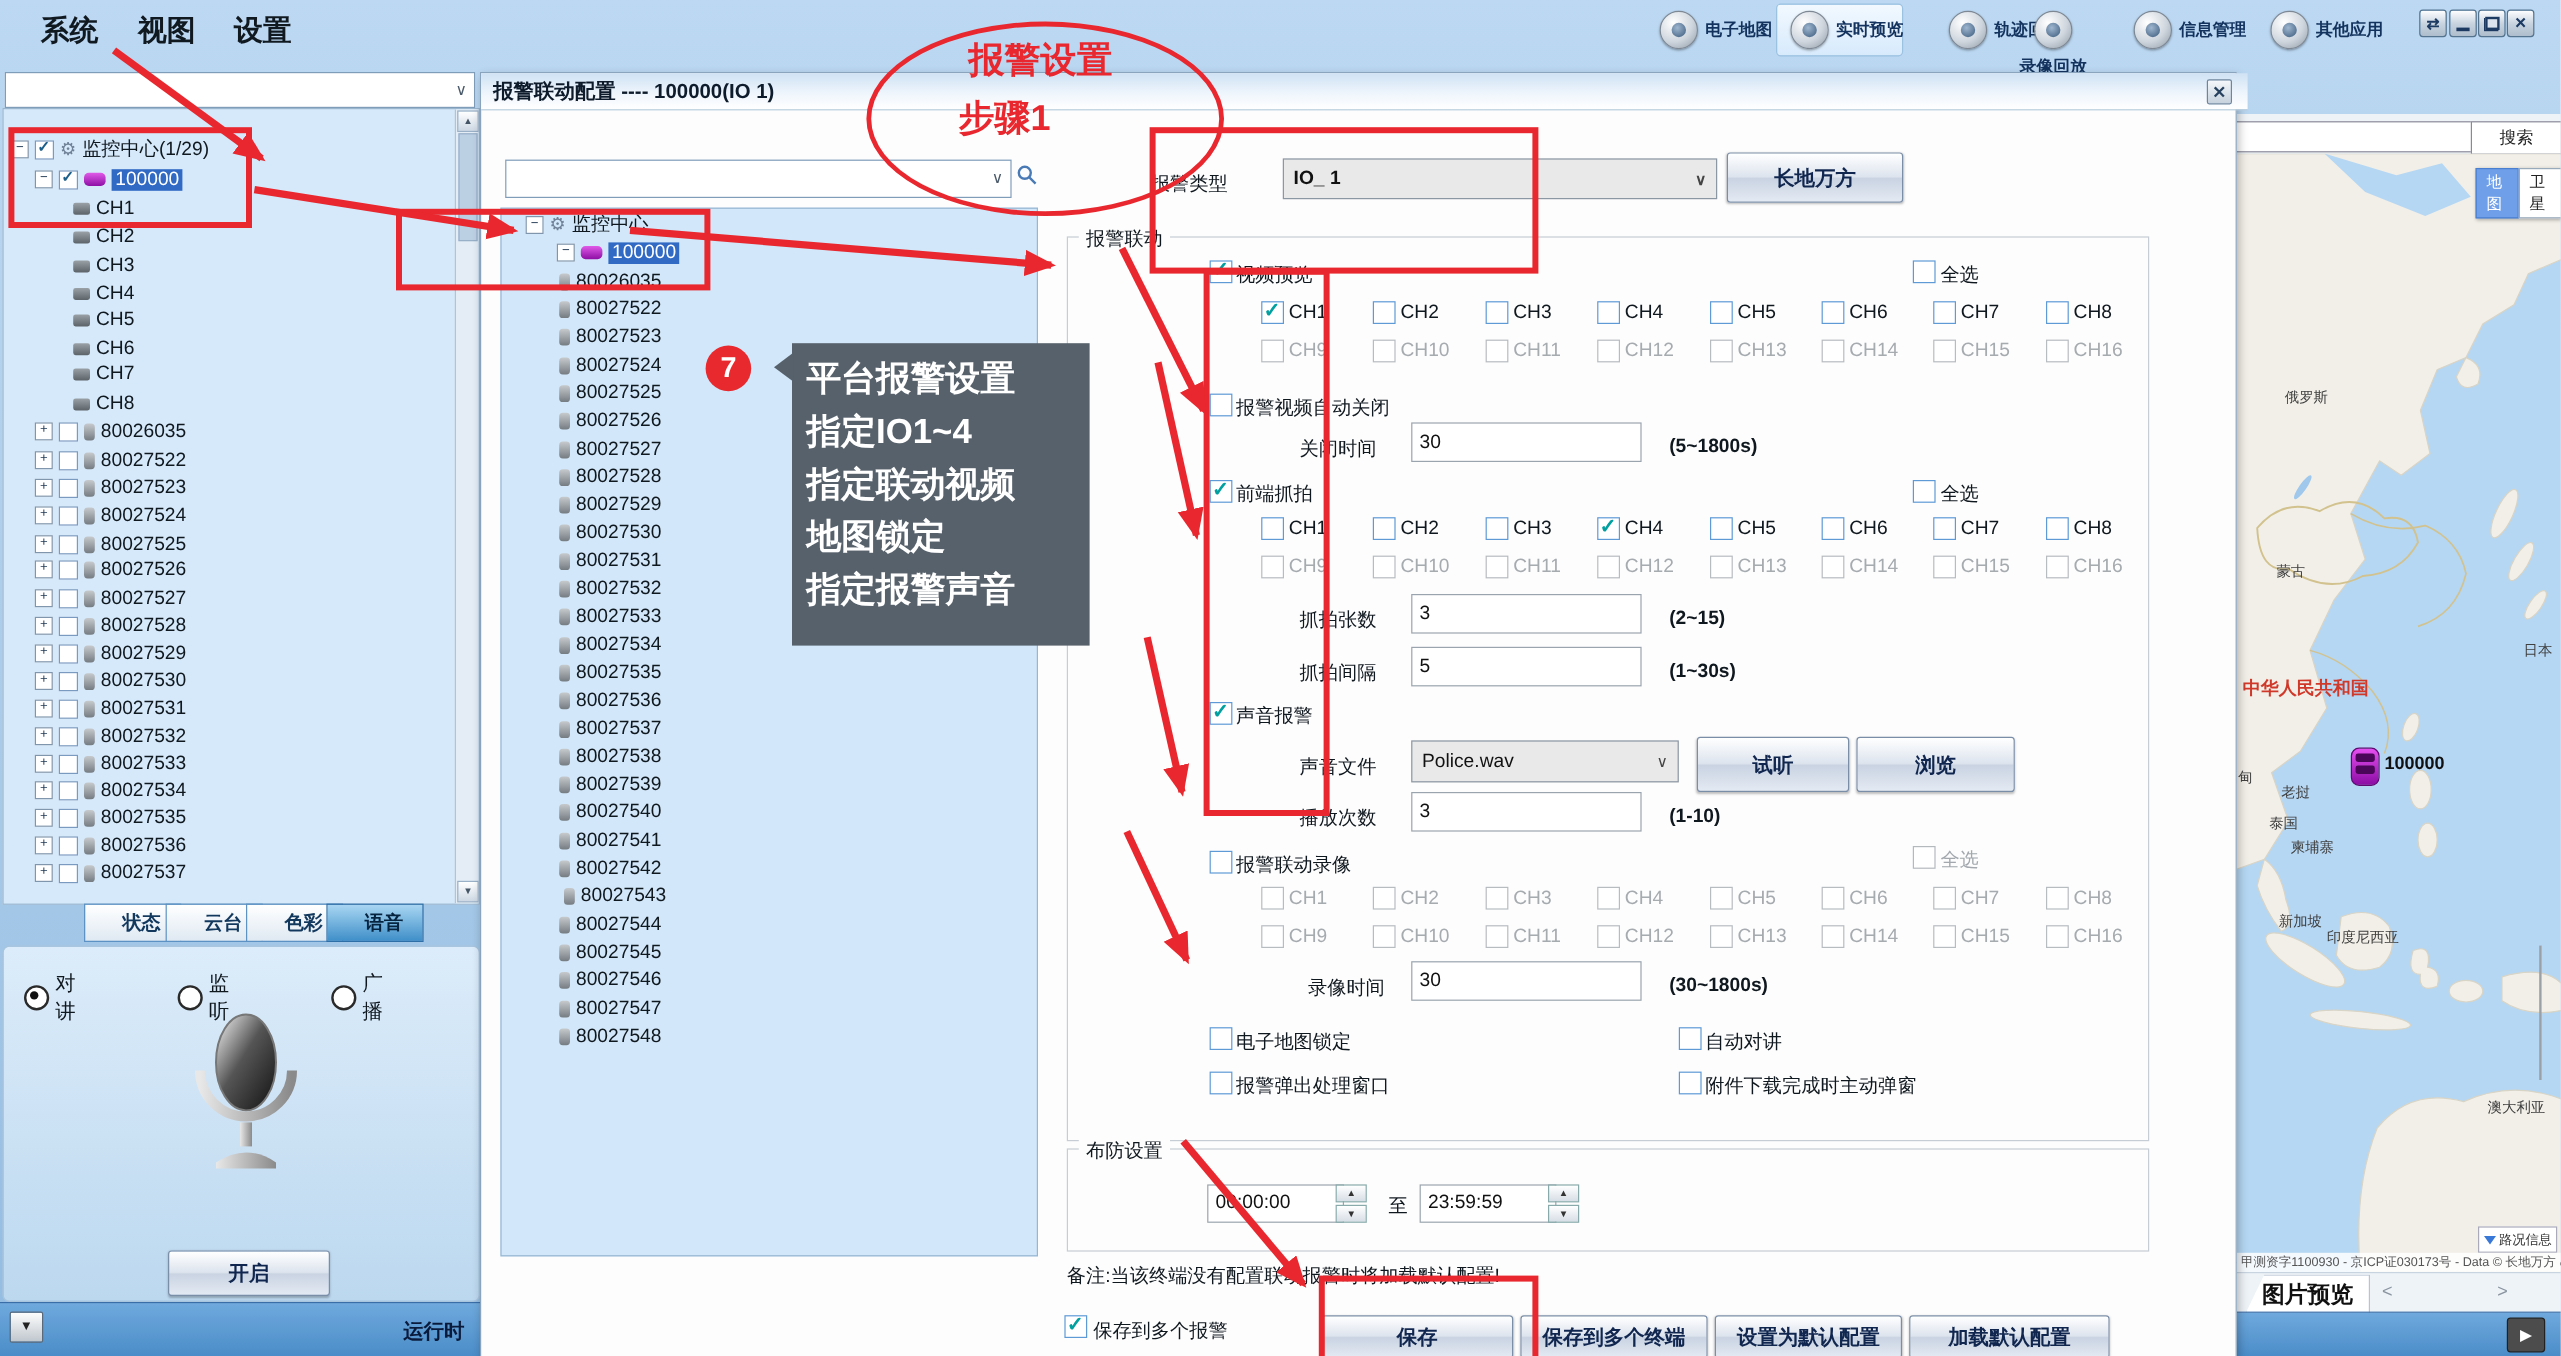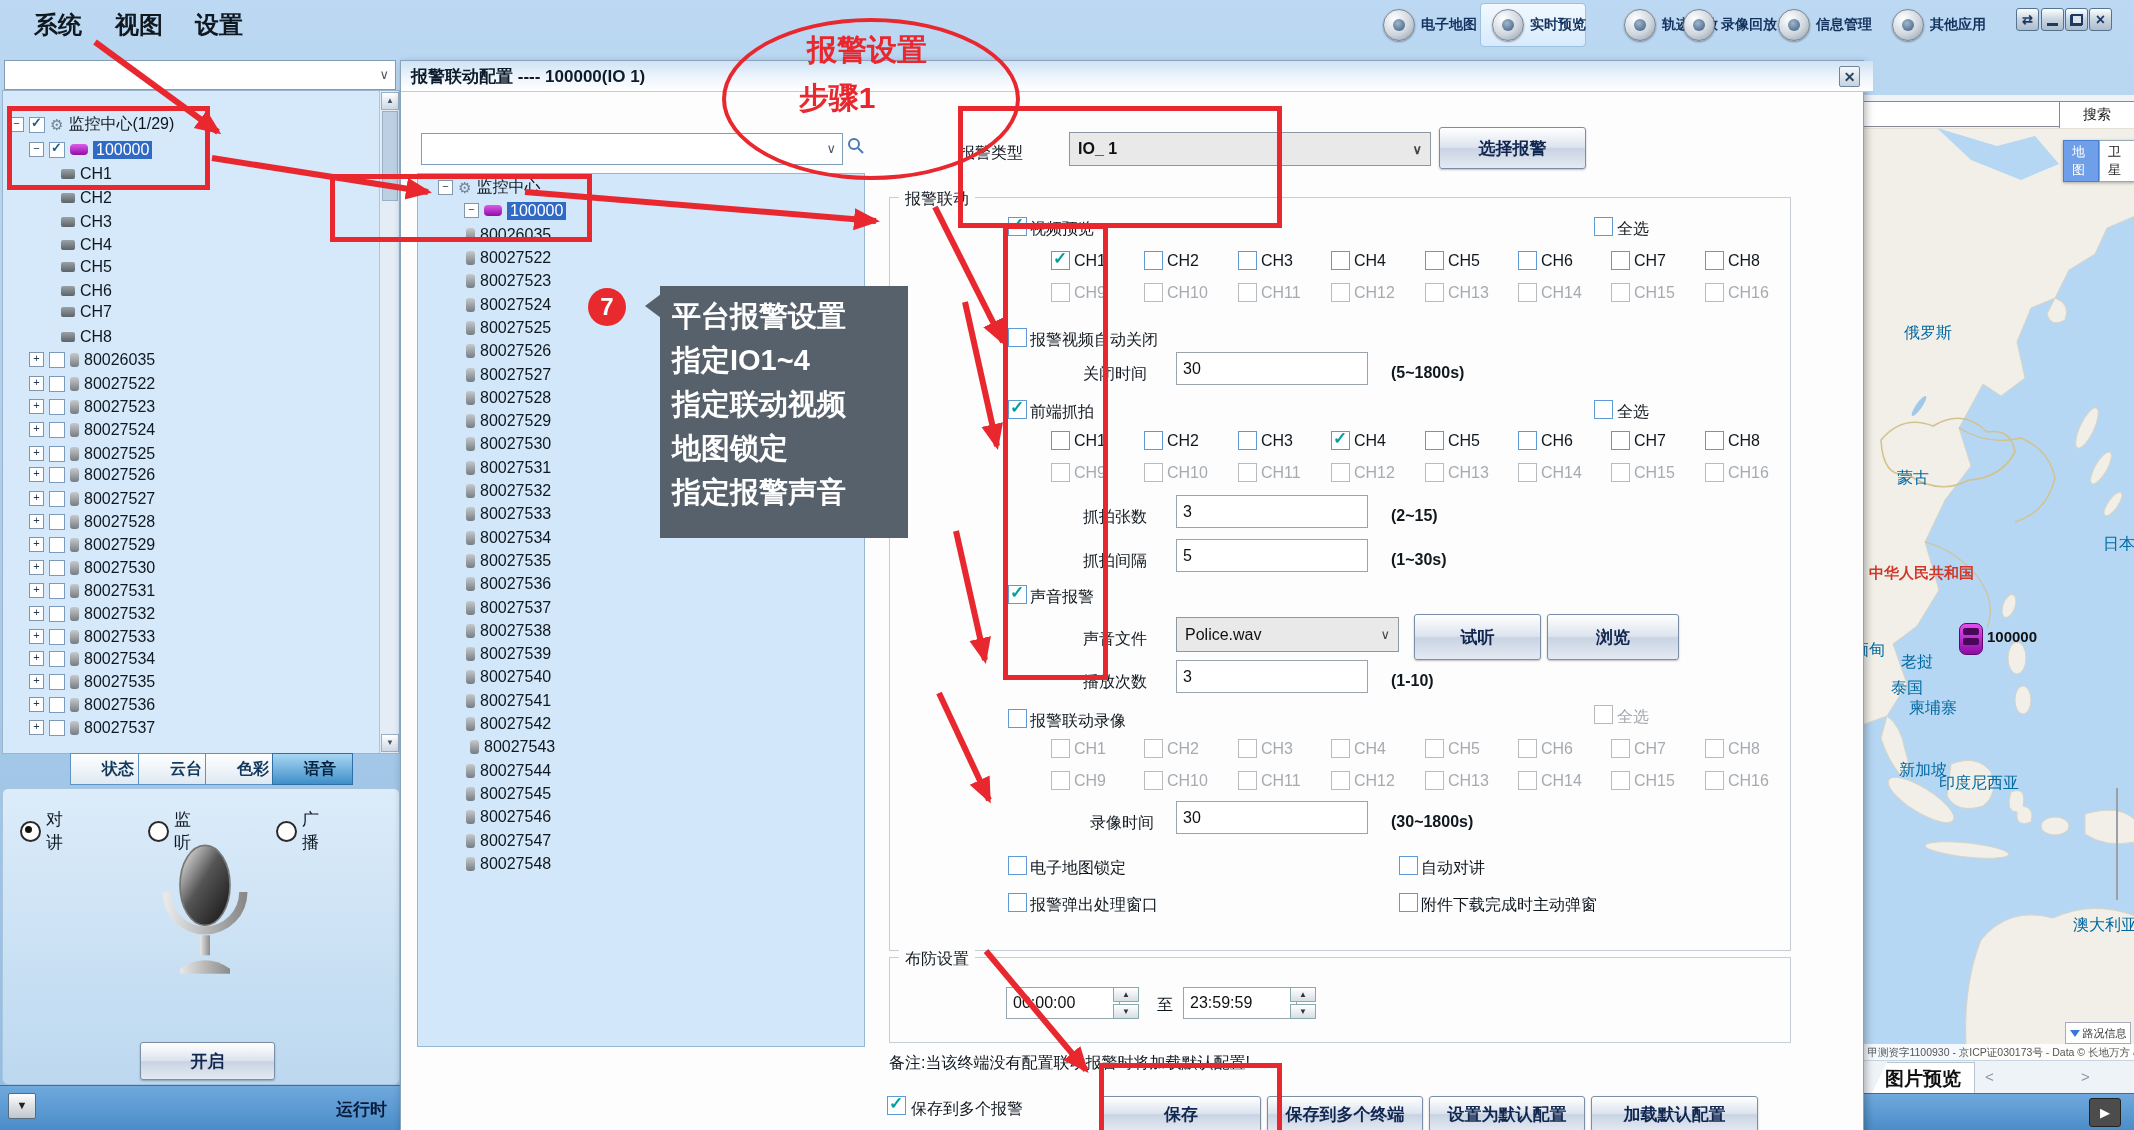--- a/index.html
+++ b/index.html
@@ -85,21 +85,21 @@
   .red-text{color:#e8282e;font-weight:bold;z-index:57;}
   #callout{background:#57616b;z-index:45;color:#fff;font-weight:bold;font-size:29px;line-height:44px;
            padding:8px 12px;}
   #callout .notch{position:absolute;left:-15px;top:8px;width:0;height:0;
                   border-top:12px solid transparent;border-bottom:12px solid transparent;border-right:16px solid #57616b;}
   #callout-num{background:#e82a2e;border-radius:50%;z-index:46;color:#fff;font-weight:bold;font-size:24px;
                display:flex;align-items:center;justify-content:center;}
 
   
   #map-panel{background:#eef3f8;border-left:1px solid #8aa4bd;}
-  .map-label{position:absolute;font-size:16px;color:#0369a1;white-space:nowrap;}
+  .map-label{position:absolute;font-size:12px;color:#404040;white-space:nowrap;}
   .map-label.red{color:#d0392a;font-size:15px;font-weight:bold;}
   #map-toggle{display:flex;font-size:13px;z-index:8;box-shadow:0 1px 3px rgba(0,0,0,.3);}
   #map-toggle .seg{padding:2px 8px;border:1px solid #9ab;}
   #map-toggle .seg.on{background:#6f9fe8;color:#fff;border-color:#4a7fd0;}
   #map-toggle .seg.off{background:#fff;color:#222;}
   .mini-btn{background:#fff;border:1px solid #aab;display:flex;align-items:center;gap:3px;
             font-size:11px;color:#333;justify-content:center;}
   #preview-tab{background:#fff;border:1px solid #b8c4d2;clip-path:polygon(16px 0,100% 0,100% 100%,0 100%);
                font-size:19px;font-weight:bold;color:#101010;display:flex;align-items:center;justify-content:center;}
   #play-btn{background:#4c4c4c;border:1px solid #222;border-radius:3px;color:#fff;font-size:13px;
@@ -127,21 +127,21 @@
           <span></span>
         </div>
         <div class="tb-label">实时预览</div>
       </div>
       <div class="abs tb-item" style="left: 1624px; top: 9px;">
         <div class="tb-ico">
           <span></span>
         </div>
         <div class="tb-label">轨迹回放</div>
       </div>
-      <div class="abs tb-item" style="left: 1683px; top: 9px;">
+      <div class="abs tb-item" style="left: 1683px; top: 9px; flex-direction: column;">
         <div class="tb-ico">
           <span></span>
         </div>
         <div class="tb-label">录像回放</div>
       </div>
       <div class="abs tb-item" style="left: 1778px; top: 9px;">
         <div class="tb-ico">
           <span></span>
         </div>
         <div class="tb-label">信息管理</div>
@@ -463,21 +463,21 @@
     <svg class="abs" style="left:446px;top:76px;" width="18" height="18" viewBox="0 0 18 18">
       <circle cx="7" cy="7" r="5" fill="none" stroke="#4a7ab5" stroke-width="2"></circle>
       <line x1="11" y1="11" x2="16" y2="16" stroke="#4a7ab5" stroke-width="2"></line>
     </svg>
 
     <div class="abs dlab" style="left:558px;top:82px;">报警类型</div>
     <div class="abs dcombo" style="left:668px;top:71px;width:344px;height:32px;font-weight:bold;">
       <span>IO_ 1</span>
       <span class="arr">∨</span>
     </div>
-    <div class="abs silver-btn" style="left:1038px;top:66px;width:145px;height:40px;">选择报警</div>
+    <div class="abs silver-btn" style="left:1038px;top:66px;width:145px;height:40px;">长地万方</div>
 
     <div id="dlg-tree-panel" class="abs" style="left:16px;top:112px;width:446px;height:872px;">
       <div id="dlg-tree" class="abs" style="left:0;top:-172px;width:446px;height:1044px;">
           <div class="trow" style="top: 174px; left: 20px;">
             <div class="expander">−</div>
             <div class="icon-gear">⚙</div>
             <div>监控中心</div>
           </div>
           <div class="trow" style="top: 197px; left: 46px;">
             <div class="expander">−</div>

